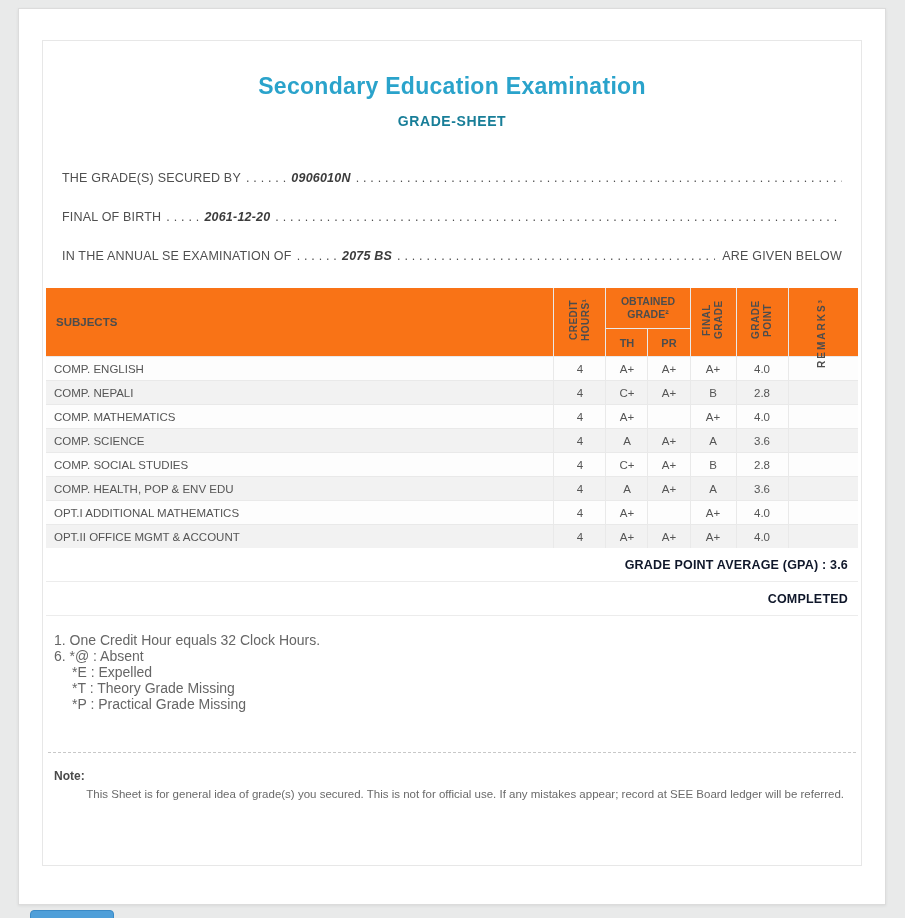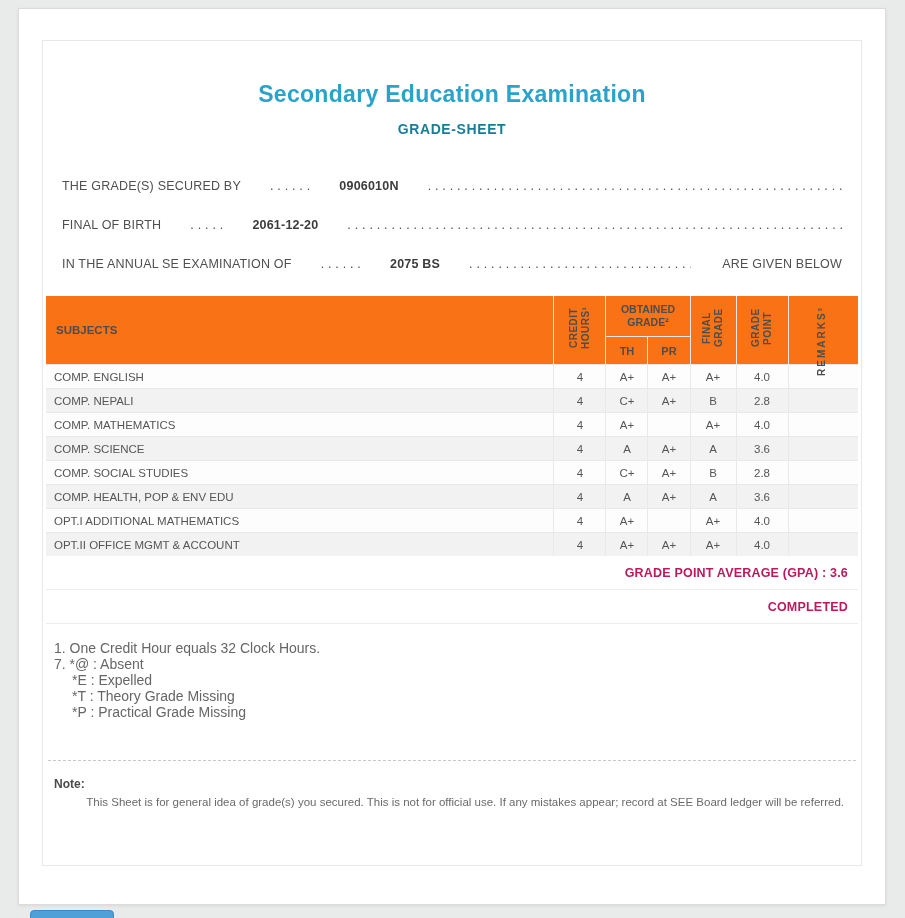--- a/index.html
+++ b/index.html
@@ -16,38 +16,38 @@
     background: #ffffff;
     border: 1px solid #dcdcdc;
     box-shadow: 0 1px 3px rgba(0,0,0,0.07);
     box-sizing: border-box;
   }
   .inner {
     margin: 31px 23px 0;
     border: 1px solid #e7e7e7;
     min-height: 826px;
     box-sizing: border-box;
-    padding: 36px 3px 16px;
+    padding: 28px 3px 16px;
   }
   .title {
     margin: 4px 0 0; text-align: center;
     font-size: 23px; font-weight: bold;
     color: #2aa3cb; letter-spacing: 0.3px;
   }
   .subtitle {
     margin: 13px 0 0; text-align: center;
     font-size: 14px; font-weight: bold;
     color: #187e98; letter-spacing: 0.6px;
   }
   .info { margin: 42px 16px 0; color: #4f4f4f; font-size: 12.5px; letter-spacing: 0.2px; }
-  .dotline { display: flex; align-items: center; margin-bottom: 25px; overflow: hidden; gap: 24px; }
+  .dotline { display: flex; align-items: center; margin-bottom: 25px; overflow: hidden; }
   .dotline span { white-space: nowrap; }
   .dots { margin: 0 5px; }
   .fill { flex: 1 1 auto; min-width: 0; overflow: hidden; margin-right: 0; }
-  .value { font-weight: bold; color: #3c3c3c; }
+  .value { font-weight: bold; color: #3c3c3c; font-style: italic; }
   .suffix { margin-left: 7px; }
 
   .grades-table { width: 100%; border-collapse: collapse; border-style: hidden; margin-top: 8px; table-layout: fixed; }
   .grades-table th, .grades-table td { border: 1px solid #e9e9e9; }
   .grades-table thead th { background: #f97316; color: #4d4d4d; }
   tr.h1row { height: 38px; }
   tr.h2row { height: 26px; }
   th.h-subjects { text-align: left; padding-left: 10px; font-size: 11.5px; vertical-align: middle; }
   th.h-og { font-size: 10.5px; font-weight: bold; text-align: center; padding: 4px 6px; line-height: 13px; }
   th.h-sub { font-size: 11px; font-weight: bold; text-align: center; }
@@ -63,21 +63,21 @@
   .vtext-abs {
     position: absolute; top: 6px; left: 50%; margin-left: -7px;
     max-height: none; height: 78px; letter-spacing: 2px;
   }
   tbody td { font-size: 11.5px; color: #555555; padding: 5px 8px; height: 13px; overflow: hidden; }
   tbody td.c { text-align: center; padding: 5px 4px; }
   tbody tr:nth-child(odd)  { background: #fdfdfd; }
   tbody tr:nth-child(even) { background: #f2f2f2; }
 
   .summary-row {
-    text-align: right; font-size: 12.5px; font-weight: bold; color: #be185d;
+    text-align: right; font-size: 12.5px; font-weight: bold; color: #0f172a;
     padding: 10px 10px 9px; border-bottom: 1px solid #ececec; letter-spacing: 0.2px;
   }
   .footnotes { margin: 16px 8px 0; font-size: 14px; color: #666666; line-height: 16px; }
   .fn-sub { padding-left: 18px; }
   .divider { border-top: 1px dashed #c8c8c8; margin: 40px 2px 16px; }
   .note { margin: 0 8px; }
   .note-label { font-size: 12px; font-weight: bold; color: #4a4a4a; }
   .note-text { font-size: 11.5px; color: #6a6a6a; line-height: 1.45; margin-top: 3px; max-width: 790px; text-align: right; }
 
   .bottom-button {
@@ -218,21 +218,21 @@
           <td class="c"></td>
         </tr>
       </tbody>
     </table>
 
     <div class="summary-row">GRADE POINT AVERAGE (GPA) : 3.6</div>
     <div class="summary-row">COMPLETED</div>
 
     <div class="footnotes">
       <div>1. One Credit Hour equals 32 Clock Hours.</div>
-      <div>7. *@ : Absent</div>
+      <div>6. *@ : Absent</div>
       <div class="fn-sub">*E : Expelled</div>
       <div class="fn-sub">*T : Theory Grade Missing</div>
       <div class="fn-sub">*P : Practical Grade Missing</div>
     </div>
 
     <div class="divider"></div>
 
     <div class="note">
       <div class="note-label">Note:</div>
       <div class="note-text">This Sheet is for general idea of grade(s) you secured. This is not for official use. If any mistakes appear; record at SEE Board ledger will be referred.</div>

